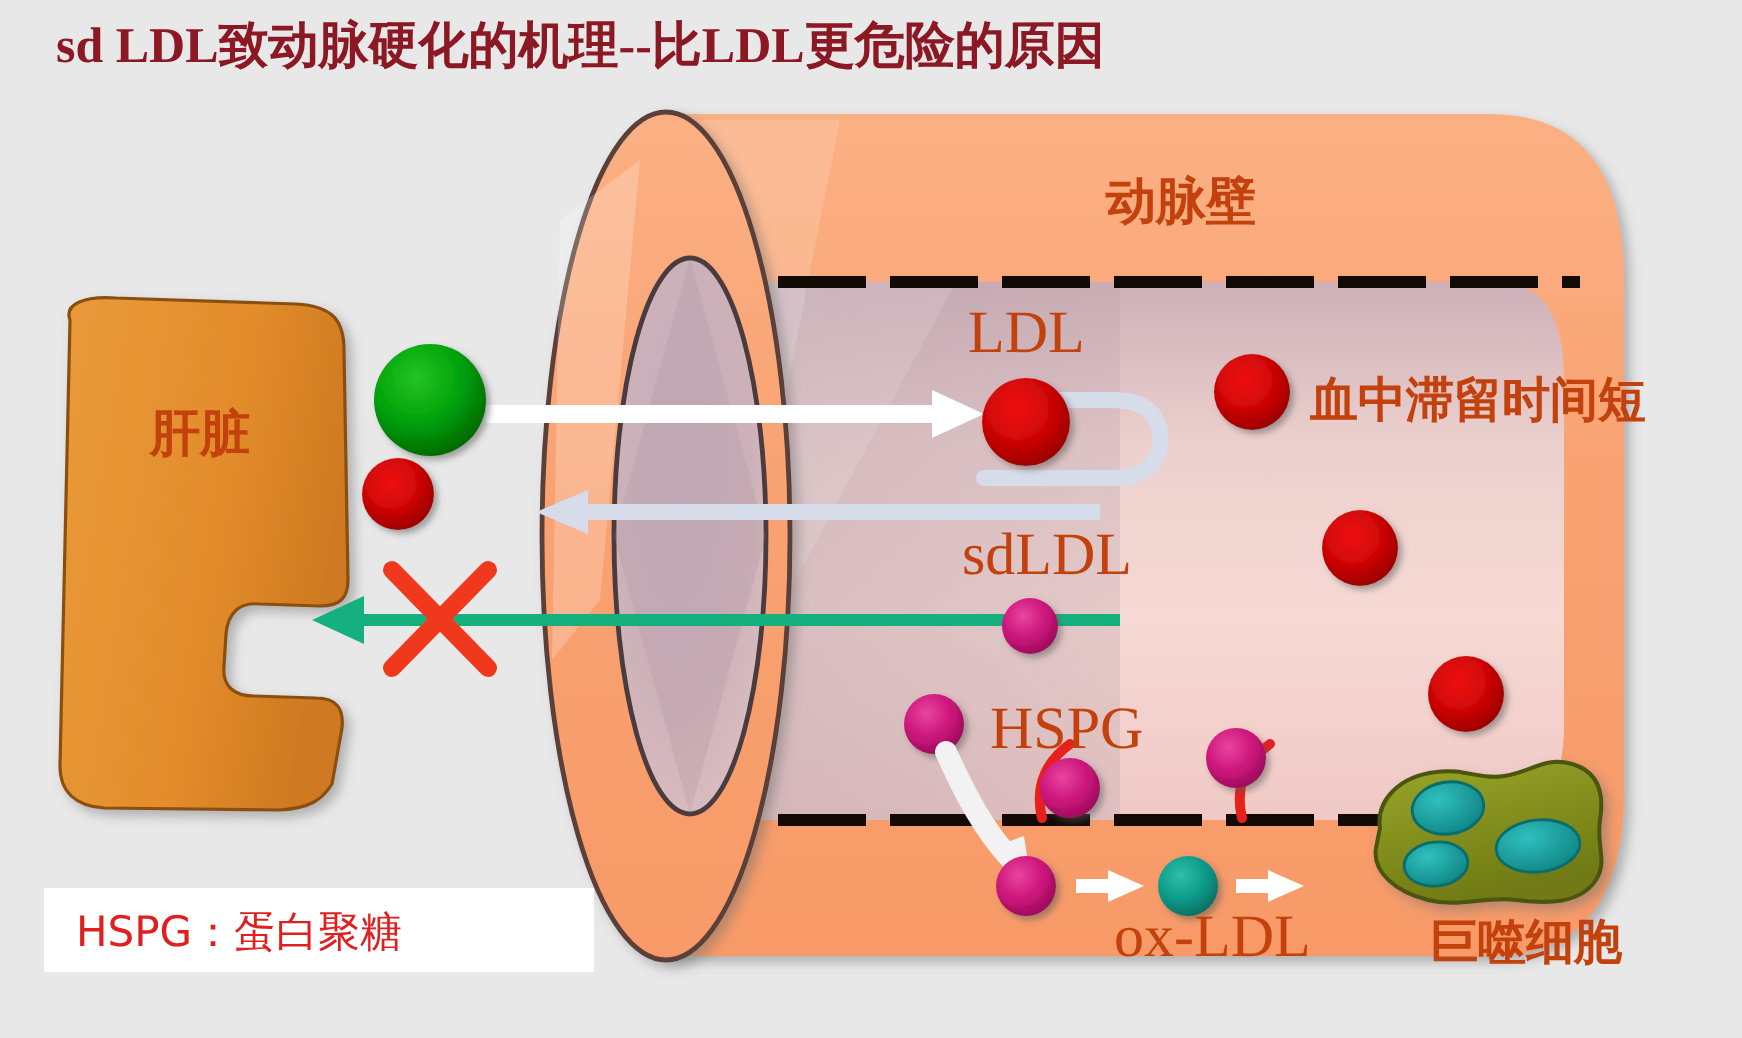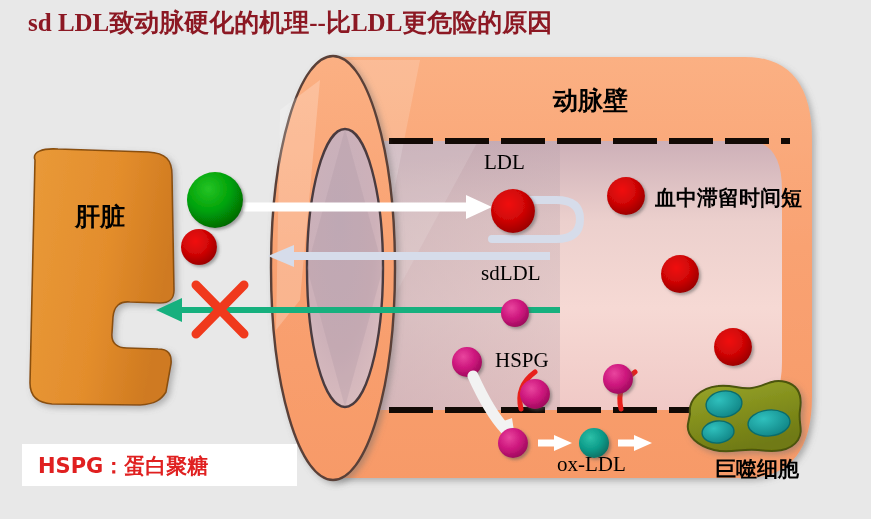--- a/index.html
+++ b/index.html
@@ -24,29 +24,29 @@
     font-family: "Liberation Serif", "DejaVu Serif", serif;
     font-size: 25px;
     font-weight: bold;
     color: #8c1823;
     letter-spacing: 0px;
     white-space: nowrap;
   }
   .lbl {
     position: absolute;
     white-space: nowrap;
-    color: #000000;
+    color: #c2410c;
   }
   .lbl-latin {
     font-family: "Liberation Serif", "DejaVu Serif", serif;
-    font-size: 21px;
+    font-size: 30px;
   }
   .lbl-cjk {
     font-family: Liberation Serif, serif;
-    font-size: 21px;
+    font-size: 24px;
     font-weight: bold;
   }
   .lbl-cjk-lg {
     font-family: "DejaVu Sans", "Liberation Sans", sans-serif;
     font-size: 25px;
     font-weight: bold;
   }
   #legend-box {
     position: absolute;
     left: 22px;
@@ -54,21 +54,21 @@
     width: 275px;
     height: 42px;
     background: #ffffff;
   }
   #legend-text {
     position: absolute;
     left: 38px;
     top: 452px;
     font-family: "DejaVu Sans", "Liberation Sans", sans-serif;
     font-size: 21px;
-    font-weight: bold;
+    font-weight: normal;
     color: #e02020;
     white-space: nowrap;
   }
   svg.layer {
     position: absolute;
     left: 0;
     top: 0;
     width: 871px;
     height: 519px;
   }

